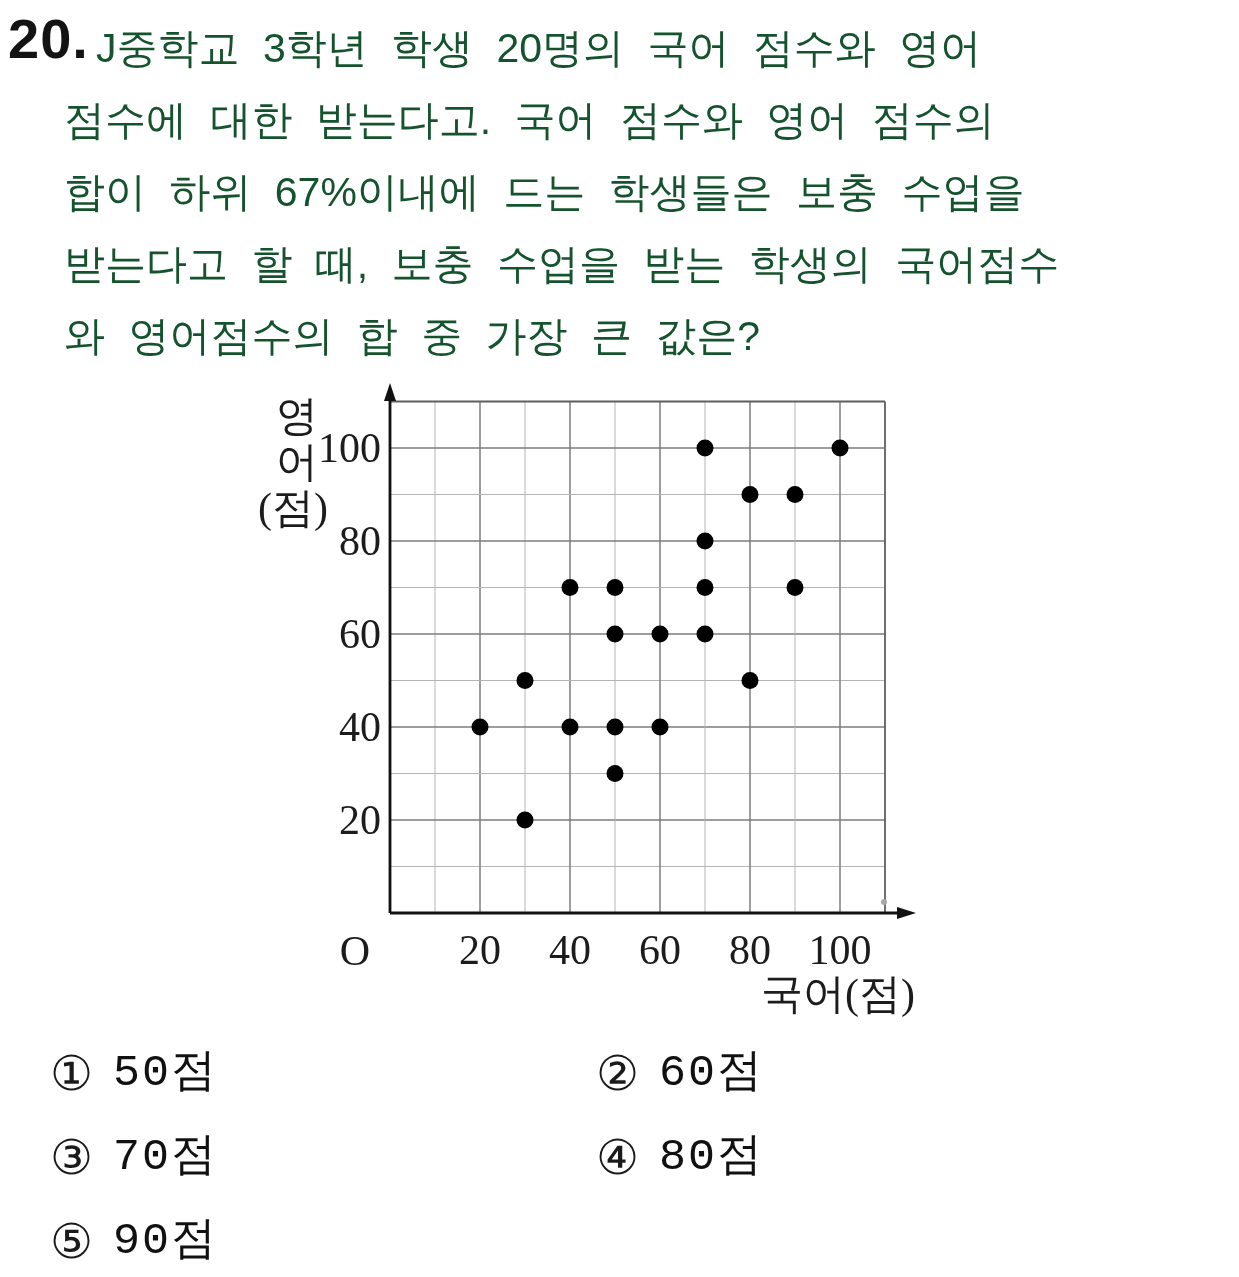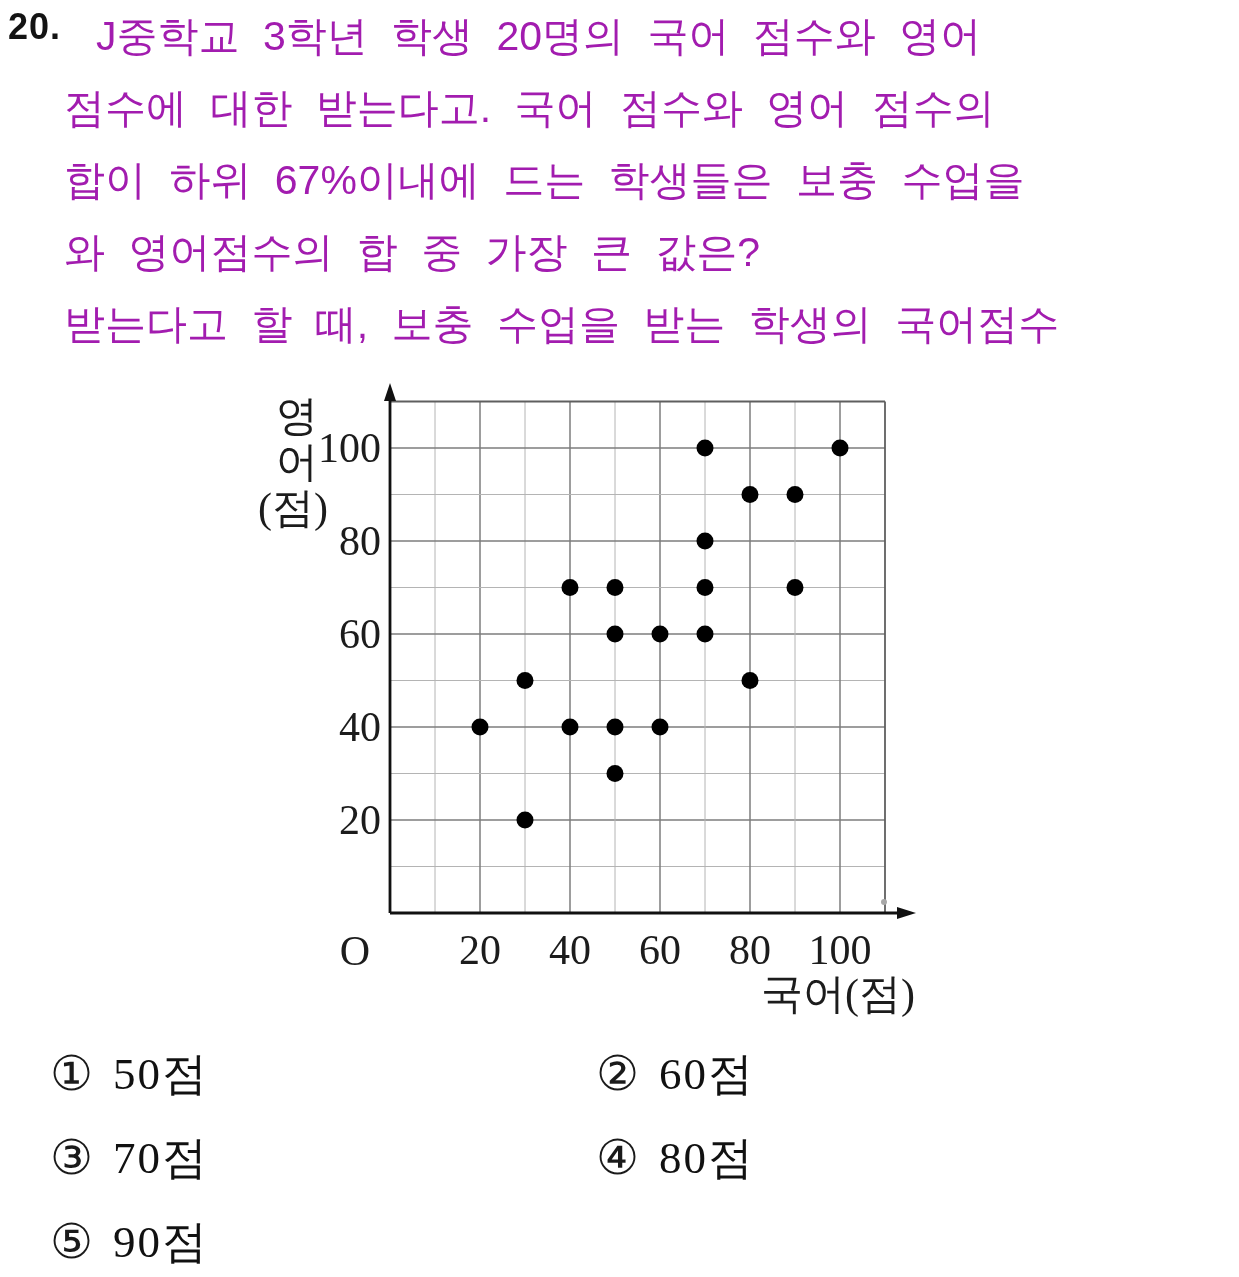--- a/index.html
+++ b/index.html
@@ -3,62 +3,62 @@
 <meta charset="utf-8">
 <style>
   html,body { margin:0; padding:0; }
   body {
     width:1239px; height:1277px; position:relative;
     background:#ffffff; color:#131313; overflow:hidden;
     font-family:"Liberation Sans", sans-serif;
   }
   .question-number {
     position:absolute; left:8px; top:6px;
-    font-size:36px; font-weight:bold; letter-spacing:1px;
+    font-size:56px; font-weight:bold; letter-spacing:1px;
     font-family:"Liberation Sans", sans-serif;
   }
   .question-text {
-    position:absolute; left:64px; top:0px; width:1120px;
+    position:absolute; left:64px; top:12px; width:1120px;
     font-size:41px; line-height:72px; word-spacing:12px;
-    color:#a21caf;
+    color:#14532d;
   }
   .question-text .qline { white-space:nowrap; }
   .question-text .qline.first { text-indent:32px; }
   .chart-wrap { position:absolute; left:255px; top:378px; width:690px; height:650px; }
   svg text.tick {
     font-family:"Liberation Serif", serif;
     font-size:42px; fill:#1c1c1c;
   }
   .options {
     position:absolute; left:50px; top:1046px;
     display:grid; grid-template-columns:546px 600px; row-gap:28px;
     align-items:center;
   }
   .option { display:flex; align-items:center; gap:20px; height:56px; }
   .option .marker {
     font-family:"Liberation Serif", serif;
     font-size:48px; line-height:56px; color:#1a1a1a;
   }
   .option .olabel {
-    font-family:Liberation Serif, serif;
+    font-family:Liberation Mono, monospace;
     font-size:45px; line-height:56px; color:#111;
     letter-spacing:2px;
   }
 </style>
 </head>
 <body>
 
 <div class="question-number">20.</div>
 
 <div class="question-text">
   <div class="qline first">J중학교 3학년 학생 20명의 국어 점수와 영어</div>
   <div class="qline">점수에 대한 받는다고. 국어 점수와 영어 점수의</div>
   <div class="qline">합이 하위 67%이내에 드는 학생들은 보충 수업을</div>
+  <div class="qline">받는다고 할 때, 보충 수업을 받는 학생의 국어점수</div>
   <div class="qline">와 영어점수의 합 중 가장 큰 값은?</div>
-  <div class="qline">받는다고 할 때, 보충 수업을 받는 학생의 국어점수</div>
 </div>
 
 <div class="chart-wrap">
   <svg id="scatter-svg" width="690" height="650" viewBox="0 0 690 650" xmlns="http://www.w3.org/2000/svg">
       <line x1="180" y1="23.499999999999943" x2="180" y2="535" stroke="#b4b4b4" stroke-width="1"></line>
       <line x1="135" y1="488.5" x2="630" y2="488.5" stroke="#b4b4b4" stroke-width="1"></line>
       <line x1="225" y1="23.499999999999943" x2="225" y2="535" stroke="#7d7d7d" stroke-width="1.5"></line>
       <line x1="135" y1="442" x2="630" y2="442" stroke="#7d7d7d" stroke-width="1.5"></line>
       <line x1="270" y1="23.499999999999943" x2="270" y2="535" stroke="#b4b4b4" stroke-width="1"></line>
       <line x1="135" y1="395.5" x2="630" y2="395.5" stroke="#b4b4b4" stroke-width="1"></line>

